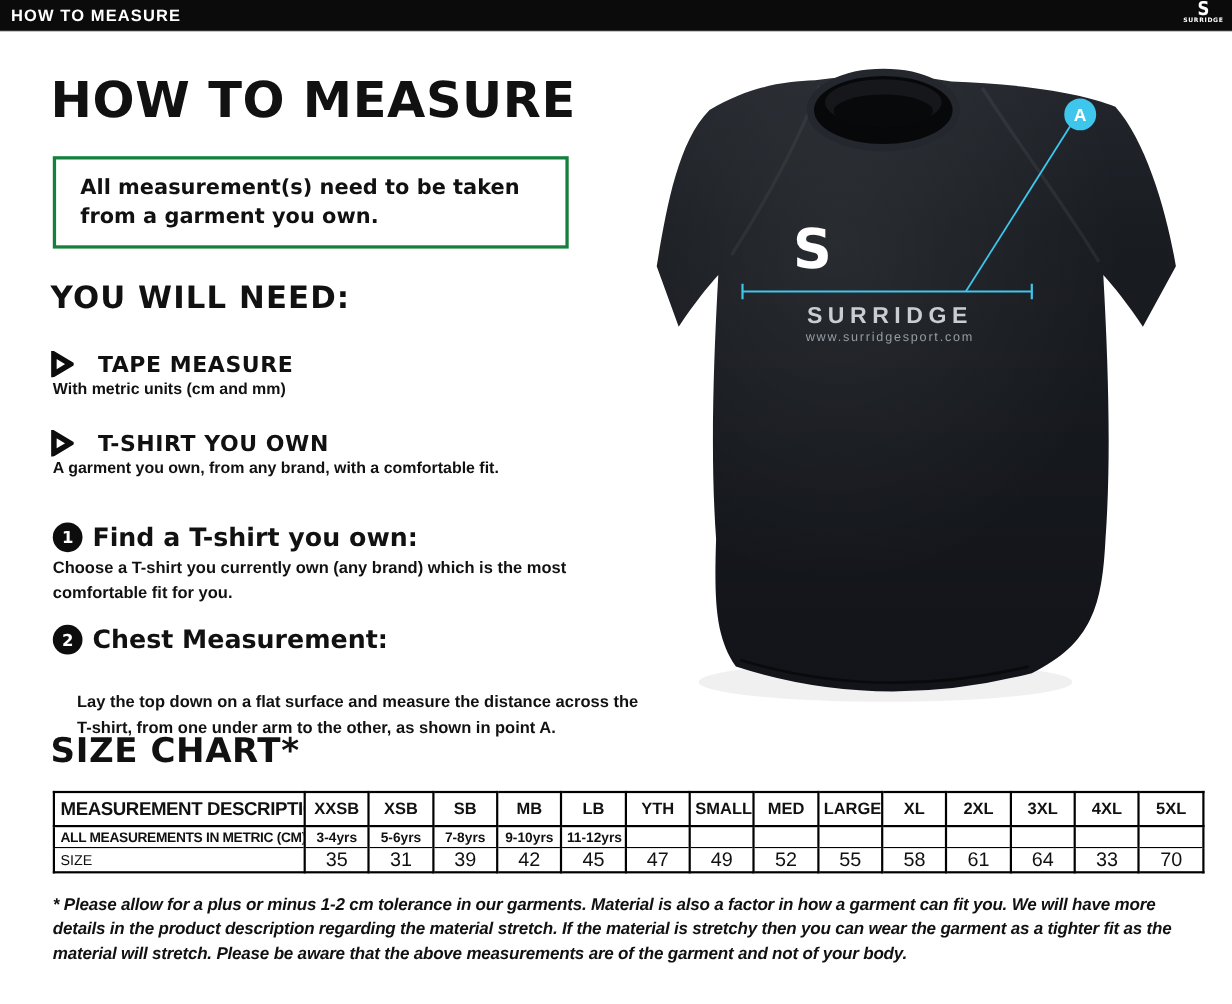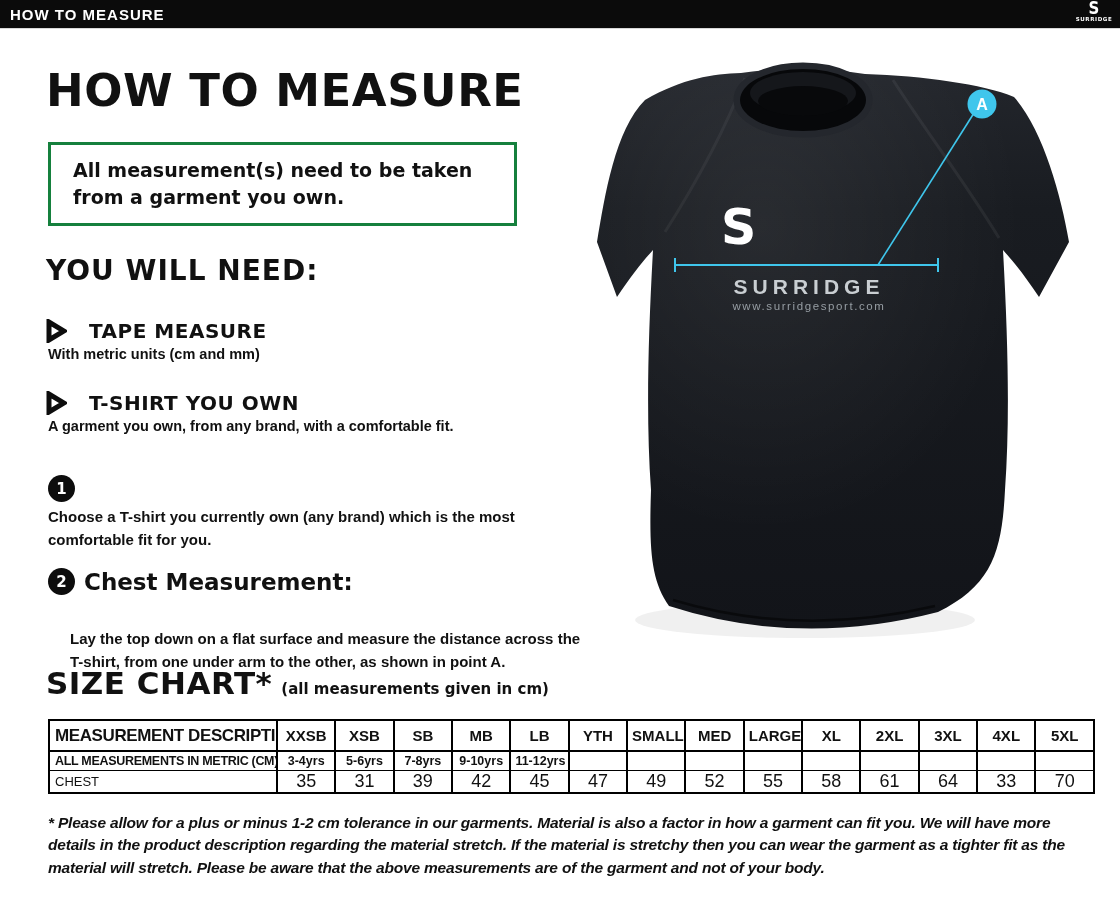--- a/index.html
+++ b/index.html
@@ -99,32 +99,32 @@
 <div class="need-item" style="top:391px;">
   <svg class="tri" viewBox="0 0 21 24">
     <polygon points="3,3 3,21 18,12" fill="#ffffff" stroke="#0d0d0d" stroke-width="5" stroke-linejoin="miter"></polygon>
   </svg>
   <span class="t">T-SHIRT YOU OWN</span>
 </div>
 <div class="need-desc" style="top:418px;">A garment you own, from any brand, with a comfortable fit.</div>
 
 <div class="step-head" style="top:475px;">
   <span class="step-num">1</span>
+  <span class="step-title">Find a T-shirt you own:</span>
 </div>
 <div class="step-body" style="top:506px;">Choose a T-shirt you currently own (any brand) which is the most comfortable fit for you.</div>
 
 <div class="step-head" style="top:568px;">
   <span class="step-num">2</span>
   <span class="step-title">Chest Measurement:</span>
 </div>
 <div class="step-body" style="top:628px;margin-left:22px;">Lay the top down on a flat surface and measure the distance across the T-shirt, from one under arm to the other, as shown in point A.</div>
 
 <div class="sizechart-h">
   <span class="big">SIZE CHART*</span>
-  <span class="small">(all measurements given in cm)</span>
 </div>
 
 <table class="size">
   <colgroup>
       <col class="c0">
       <col span="14">
     </colgroup>
   <tbody>
       <tr class="hd">
     <th class="lbl">MEASUREMENT DESCRIPTION</th>
@@ -154,21 +154,21 @@
     <td></td>
     <td></td>
     <td></td>
     <td></td>
     <td></td>
     <td></td>
     <td></td>
     <td></td>
   </tr>
   <tr class="r3">
-    <td class="lbl">CHEST</td>
+    <td class="lbl">SIZE</td>
     <td>35</td>
     <td>31</td>
     <td>39</td>
     <td>42</td>
     <td>45</td>
     <td>47</td>
     <td>49</td>
     <td>52</td>
     <td>55</td>
     <td>58</td>

